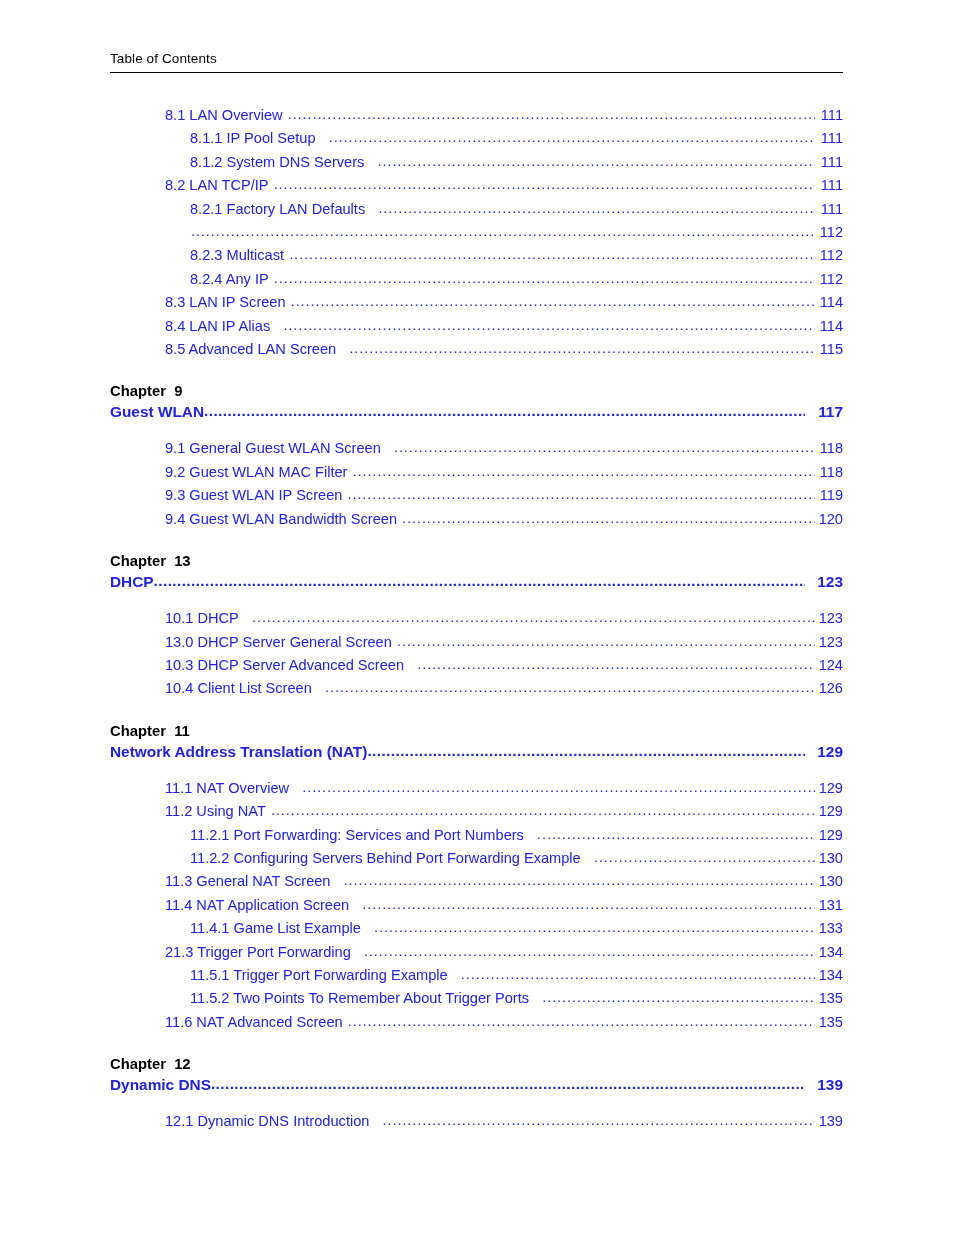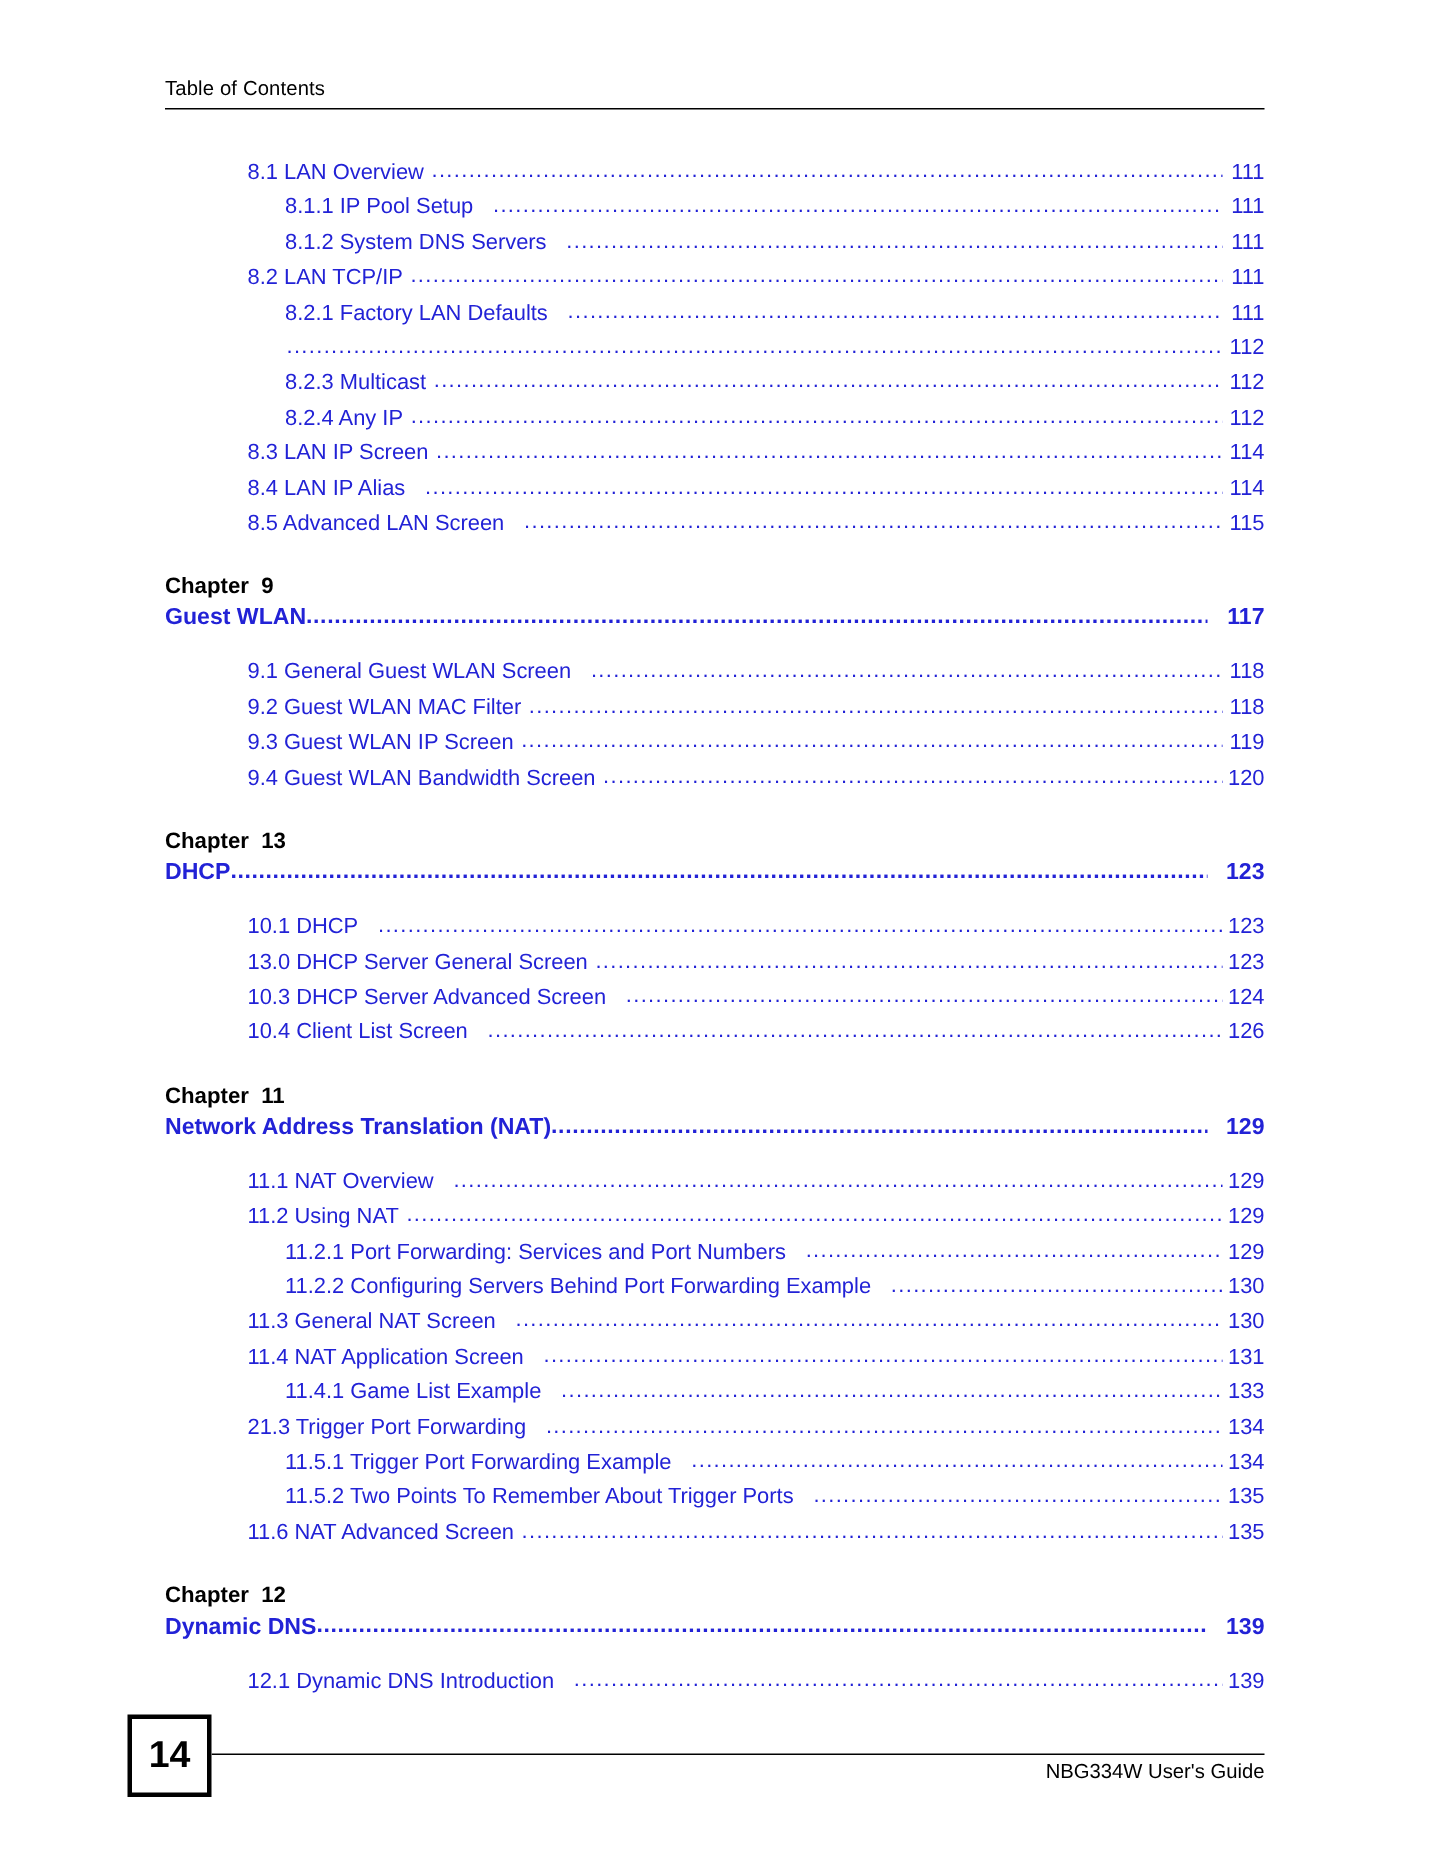--- a/index.html
+++ b/index.html
@@ -366,19 +366,14 @@
     <div id="grp-chapter_12">
         <div class="toc-entry lvl1 gap-md">
           <span class="t-label">12.1 Dynamic DNS Introduction</span>
           <span class="t-dots">..............................................................................................................................................................................</span>
           <span class="t-page">139</span>
         </div>
       </div>
 
   </div>
 
-  <div class="footer">
-    <div class="footer-pagebox">14</div>
-    <div class="footer-rule"></div>
-    <div class="footer-guide">NBG334W User's Guide</div>
-  </div>
 
 </div>
 
 </body></html>

